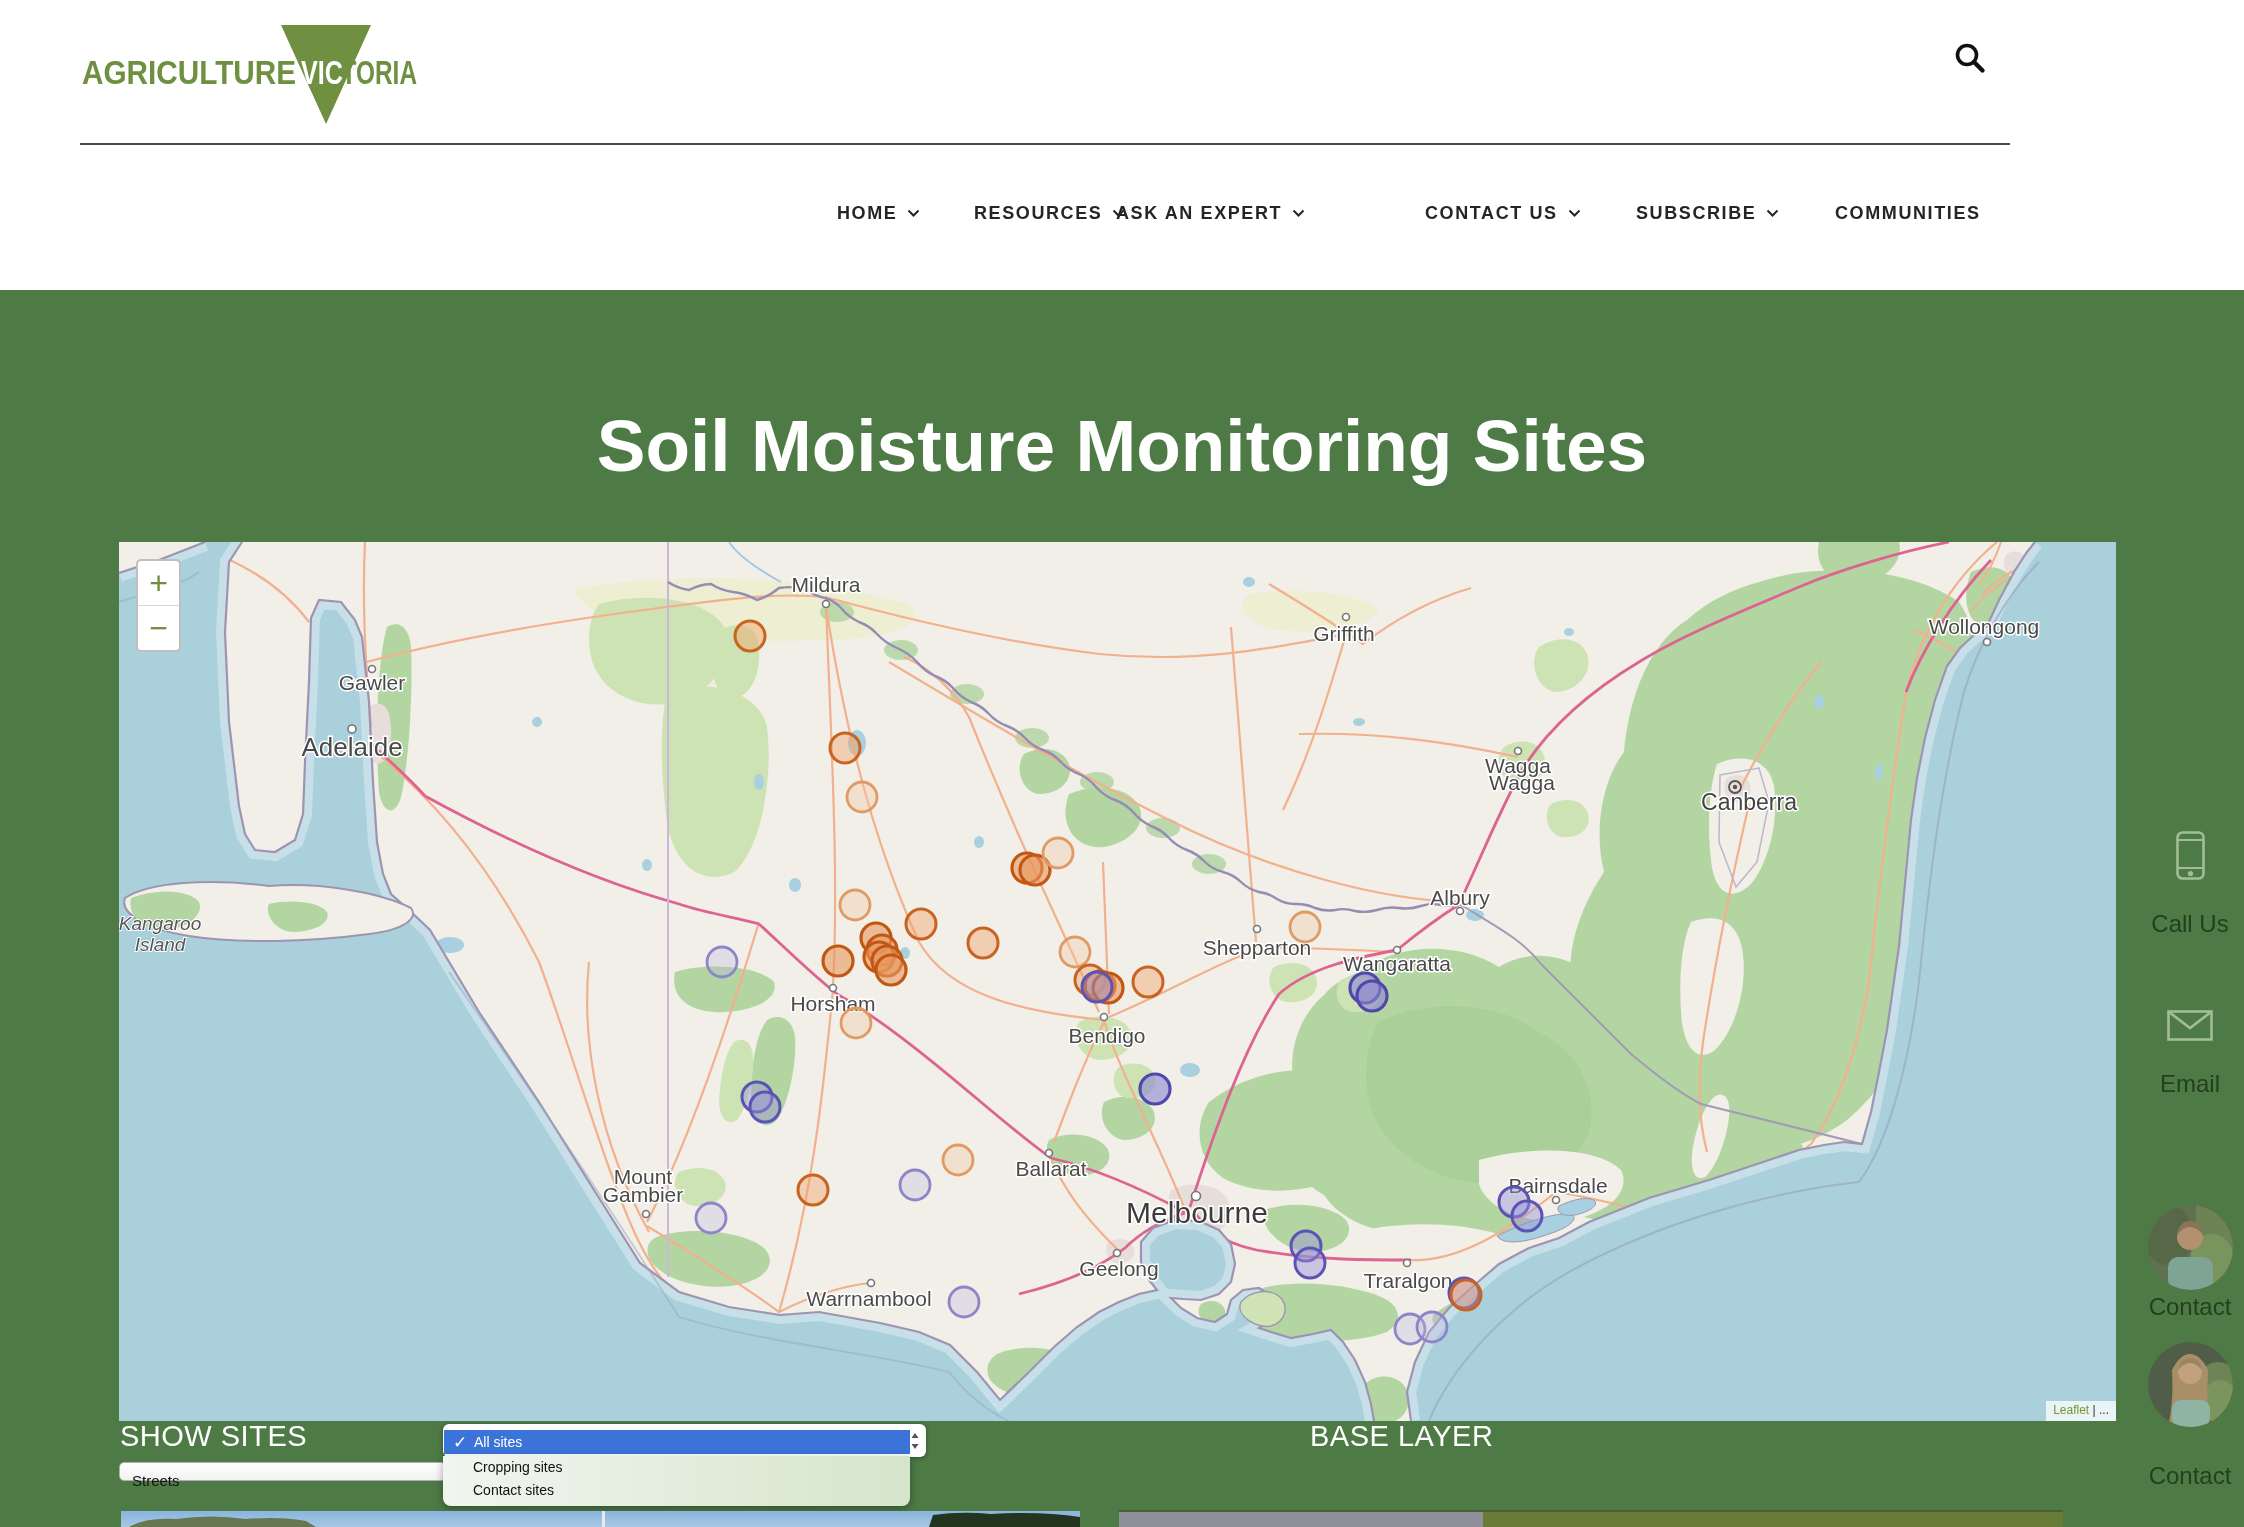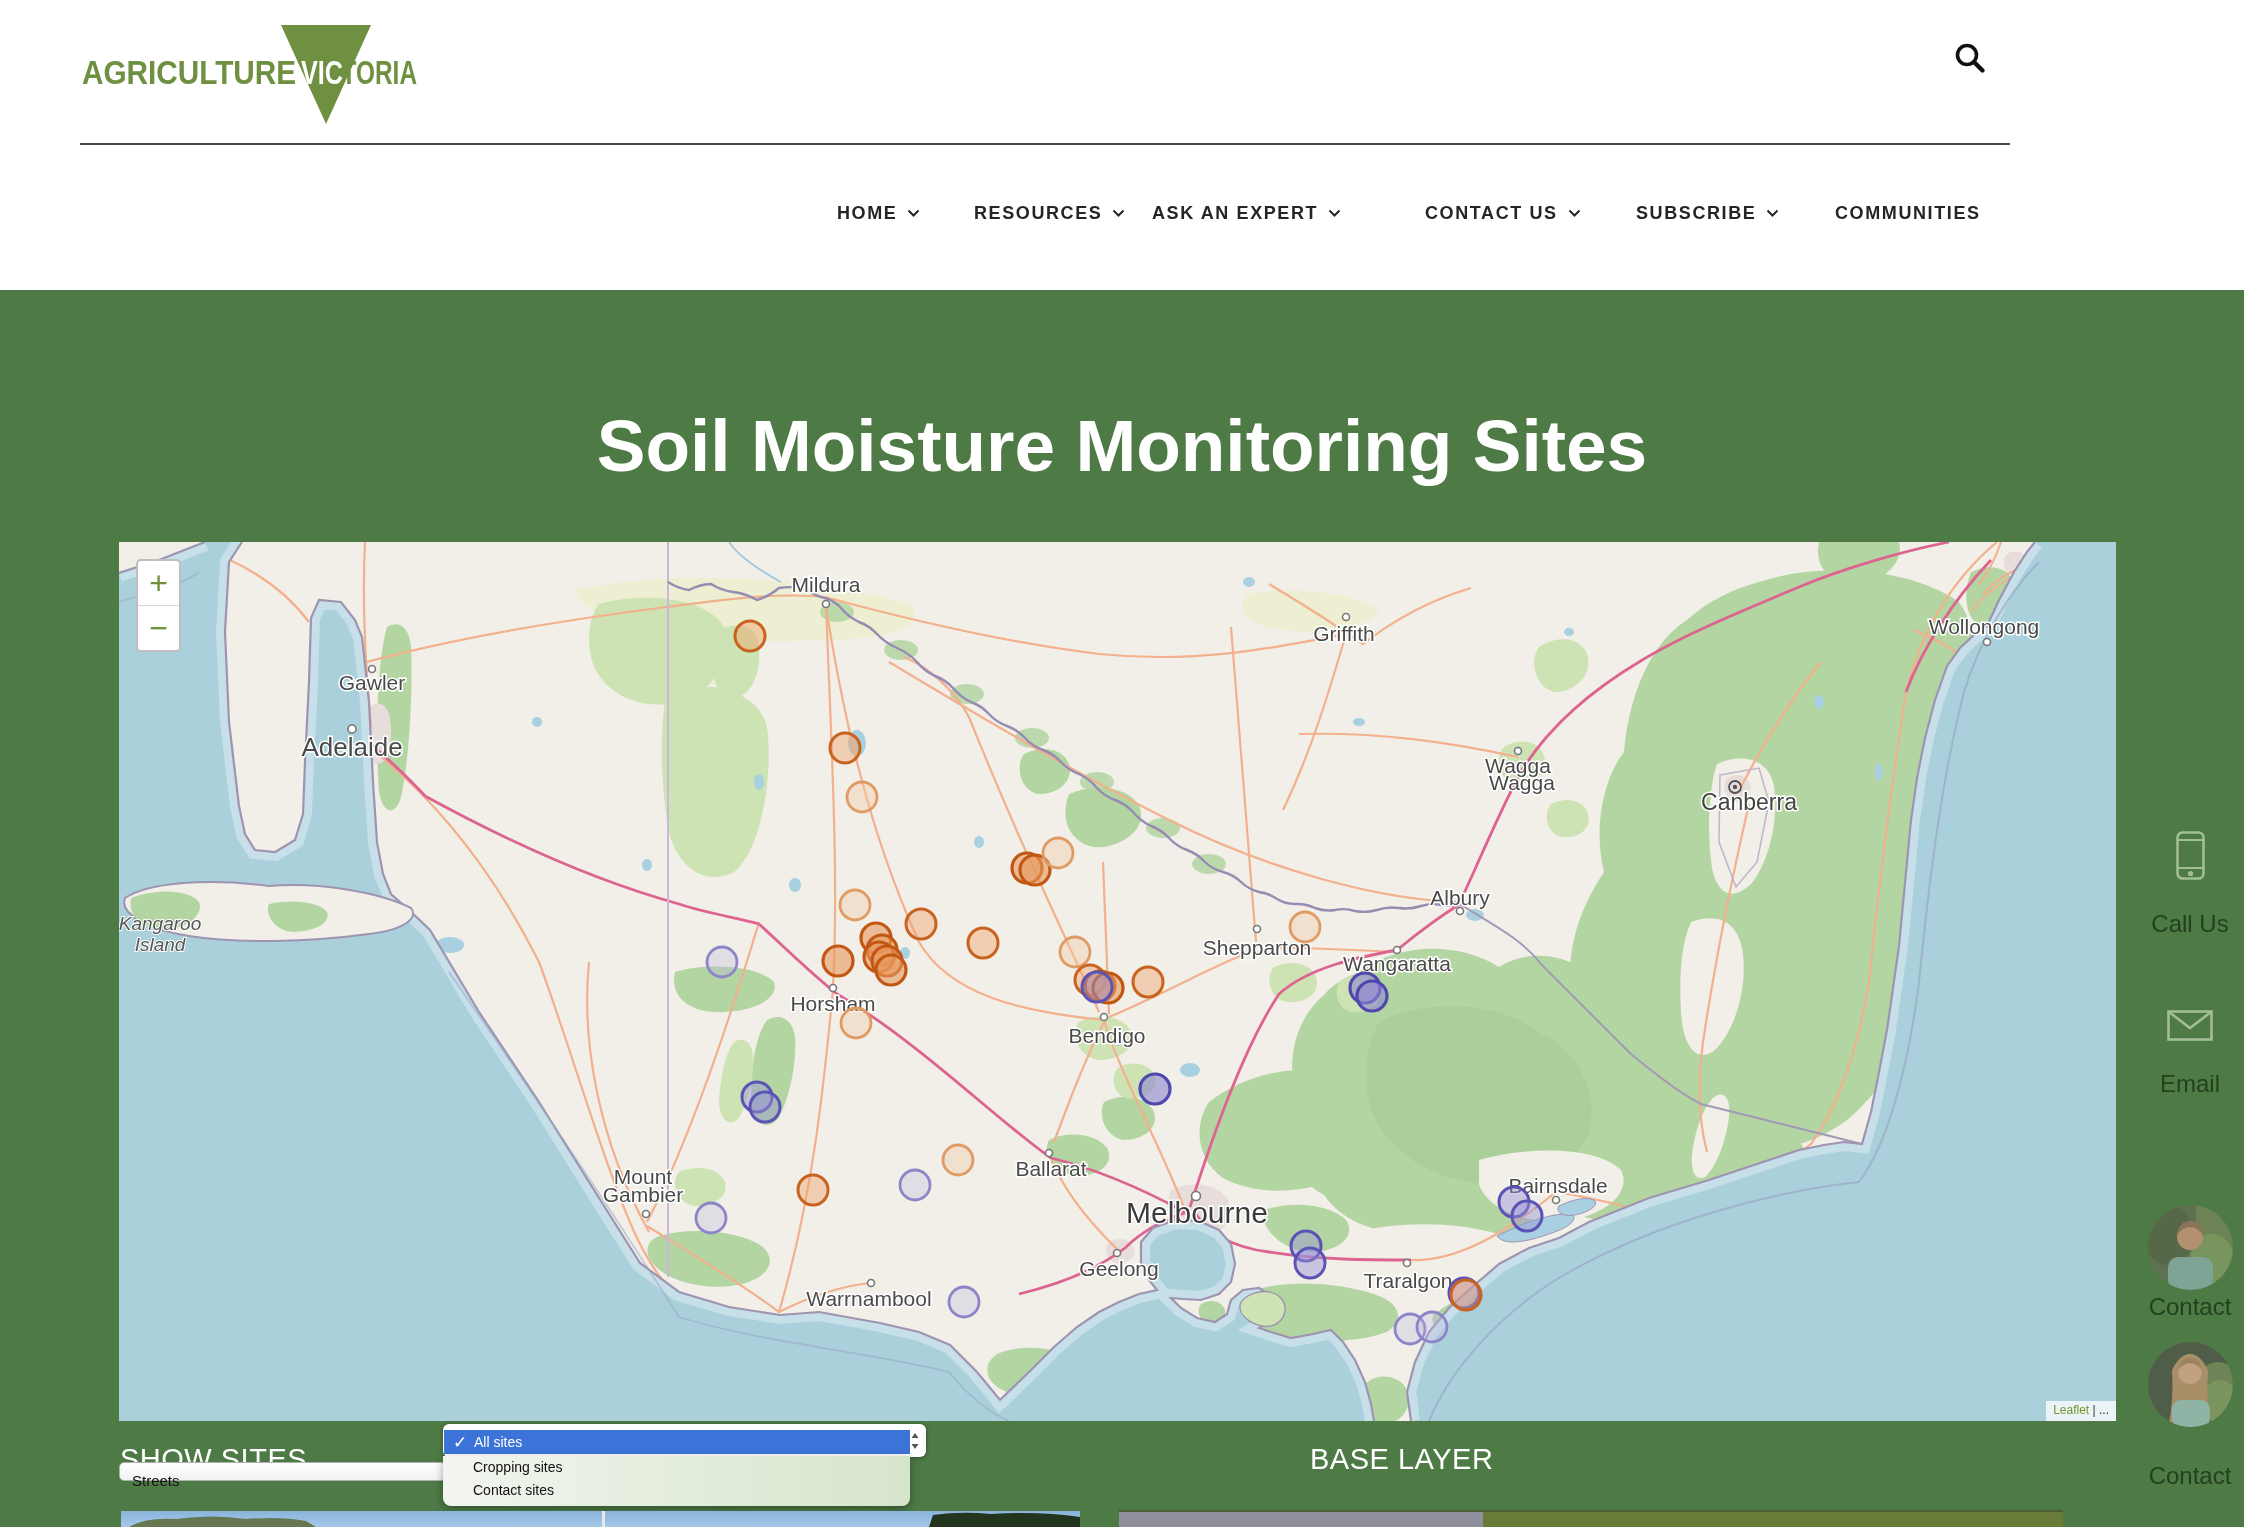--- a/index.html
+++ b/index.html
@@ -19,21 +19,21 @@
   #map{position:absolute;left:119px;top:542px;width:1997px;height:879px;background:#f1efe8;overflow:hidden;}
   #zoomctl{position:absolute;left:17px;top:17px;width:41px;height:89px;background:#fff;
      border:2px solid rgba(0,0,0,0.25);border-radius:5px;}
   #zoomctl .zc{width:41px;height:44px;text-align:center;line-height:44px;font-size:32px;
      font-weight:normal;color:#6d8f3e;}
   #zoomctl .zc:first-child{border-bottom:1px solid #d7d7d7;}
   #attrib{position:absolute;right:0;bottom:0;background:rgba(255,255,255,0.75);
      font-size:12px;padding:2px 7px 4px 7px;color:#333;}
   #attrib b{color:#759730;font-weight:normal;}
   
-  .ctl-label{position:absolute;color:#fff;font-size:29px;letter-spacing:0.5px;margin-top:23px;}
+  .ctl-label{position:absolute;color:#fff;font-size:29px;letter-spacing:0.5px;}
   #streets{position:absolute;left:119px;top:1462px;width:327px;height:19px;border-radius:5px;
      background:linear-gradient(#ffffff,#f2f2f2);border:1px solid #b0b0b0;
      font-size:15px;color:#111;line-height:35px;padding-left:12px;box-sizing:border-box;}
   
   #ddwrap{position:absolute;left:443px;top:1424px;}
   #ddsel{width:483px;height:33px;background:#fff;border-radius:6px;
       box-shadow:0 1px 4px rgba(0,0,0,0.4);position:relative;}
   #ddblue{position:absolute;left:1px;top:6px;width:466px;height:24px;background:#3c73d9;}
   #ddblue .chk{color:#fff;font-size:17px;position:absolute;left:9px;top:2px;}
   #ddblue .txt{color:#fff;font-size:14px;position:absolute;left:30px;top:4px;}
@@ -62,21 +62,21 @@
     <circle cx="17" cy="17" r="9.5" fill="none" stroke="#111" stroke-width="3.6"></circle>
     <line x1="24" y1="24" x2="32.5" y2="32.5" stroke="#111" stroke-width="4.4" stroke-linecap="round"></line>
   </svg>
   <div id="rule"></div>
   <div class="nav" style="left:837px">HOME<svg width="13" height="9" viewBox="0 0 13 9">
         <path d="M1.5 1.5 L6.5 6.5 L11.5 1.5" stroke="#252525" stroke-width="2" fill="none"></path>
       </svg></div>
   <div class="nav" style="left:974px">RESOURCES<svg width="13" height="9" viewBox="0 0 13 9">
         <path d="M1.5 1.5 L6.5 6.5 L11.5 1.5" stroke="#252525" stroke-width="2" fill="none"></path>
       </svg></div>
-  <div class="nav" style="left:1152px">ASK AN EXPERT<svg width="13" height="9" viewBox="0 0 13 9">
+  <div class="nav" style="left:1116px">ASK AN EXPERT<svg width="13" height="9" viewBox="0 0 13 9">
         <path d="M1.5 1.5 L6.5 6.5 L11.5 1.5" stroke="#252525" stroke-width="2" fill="none"></path>
       </svg></div>
   <div class="nav" style="left:1425px">CONTACT US<svg width="13" height="9" viewBox="0 0 13 9">
         <path d="M1.5 1.5 L6.5 6.5 L11.5 1.5" stroke="#252525" stroke-width="2" fill="none"></path>
       </svg></div>
   <div class="nav" style="left:1636px">SUBSCRIBE<svg width="13" height="9" viewBox="0 0 13 9">
         <path d="M1.5 1.5 L6.5 6.5 L11.5 1.5" stroke="#252525" stroke-width="2" fill="none"></path>
       </svg></div>
   <div class="nav" style="left:1835px">COMMUNITIES</div>
 </div>

